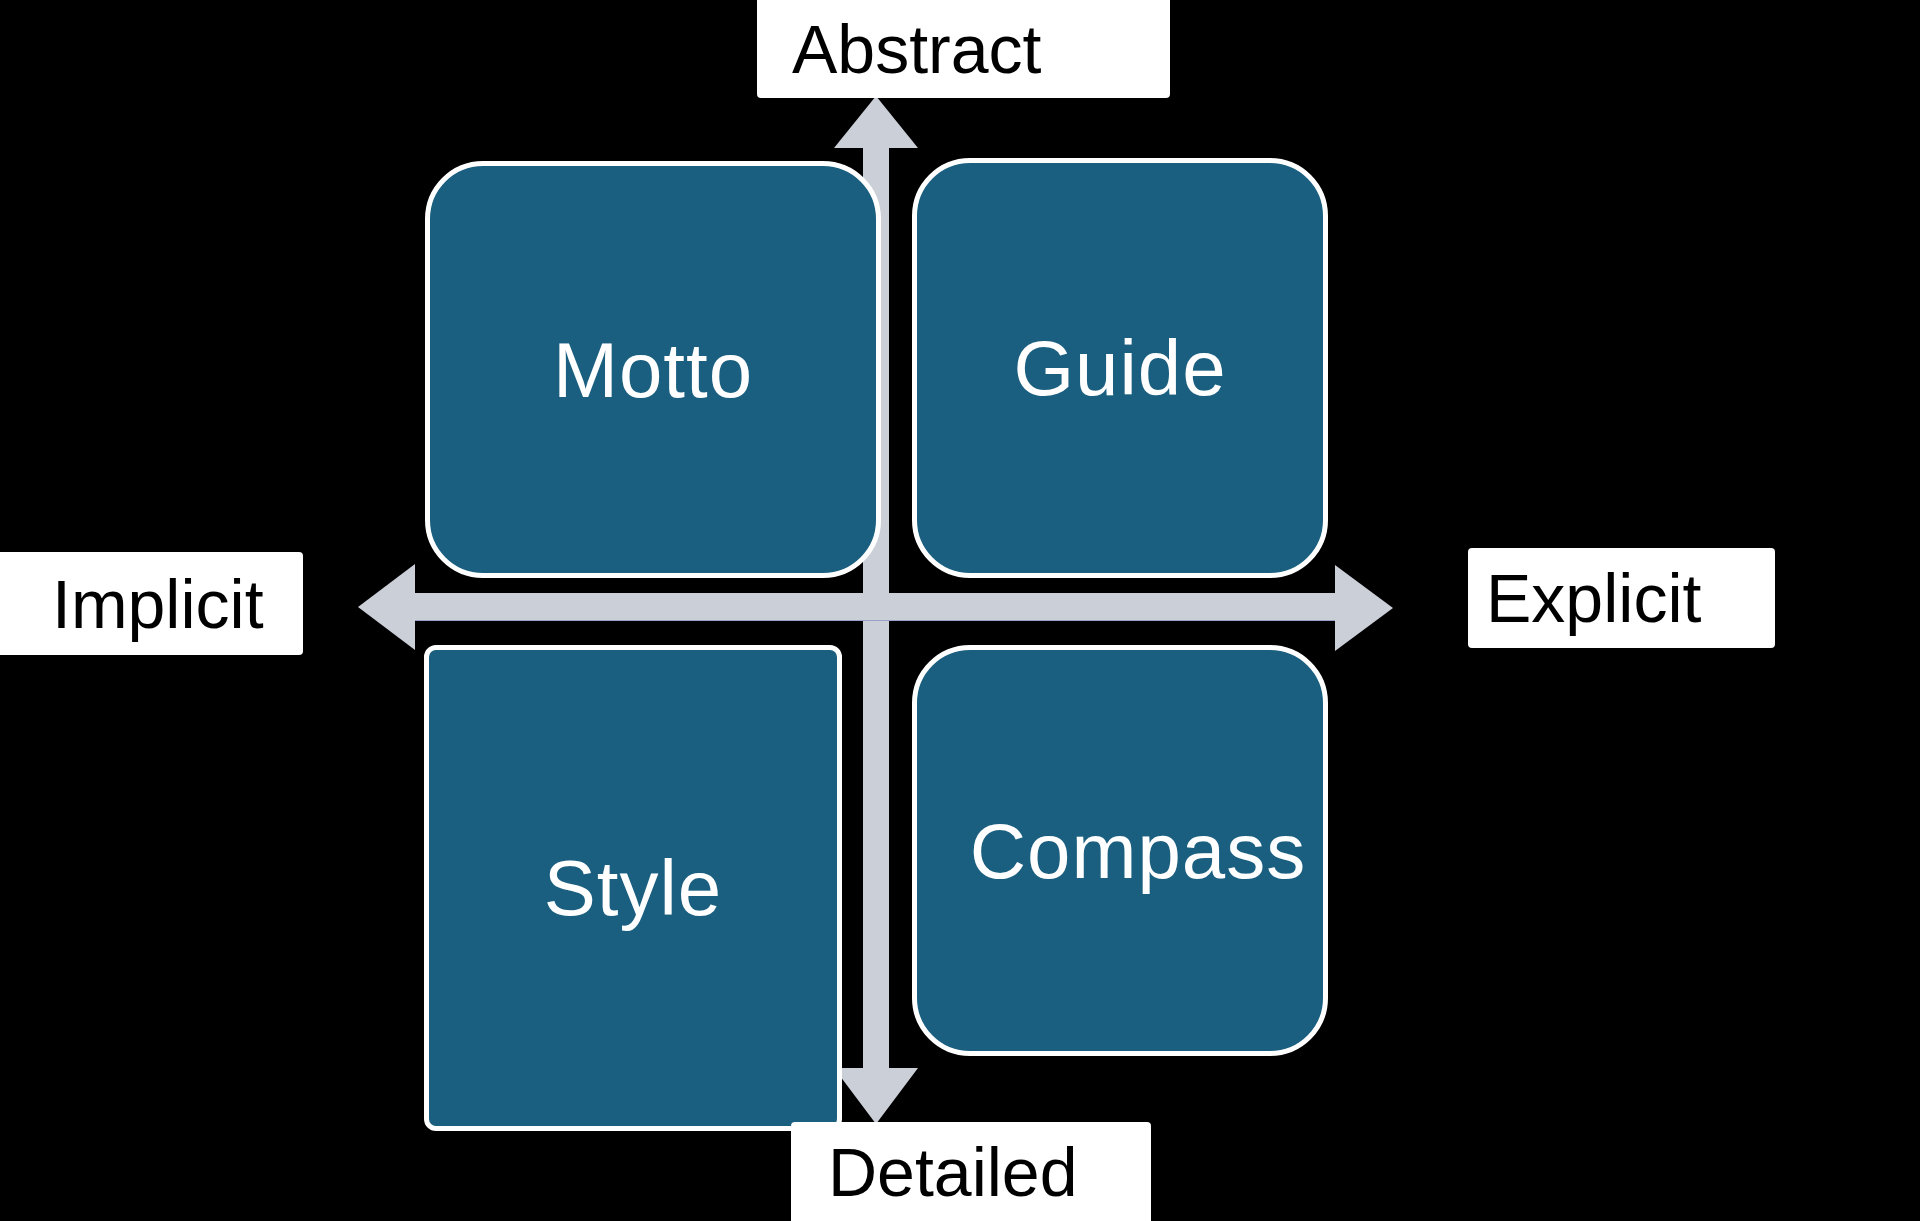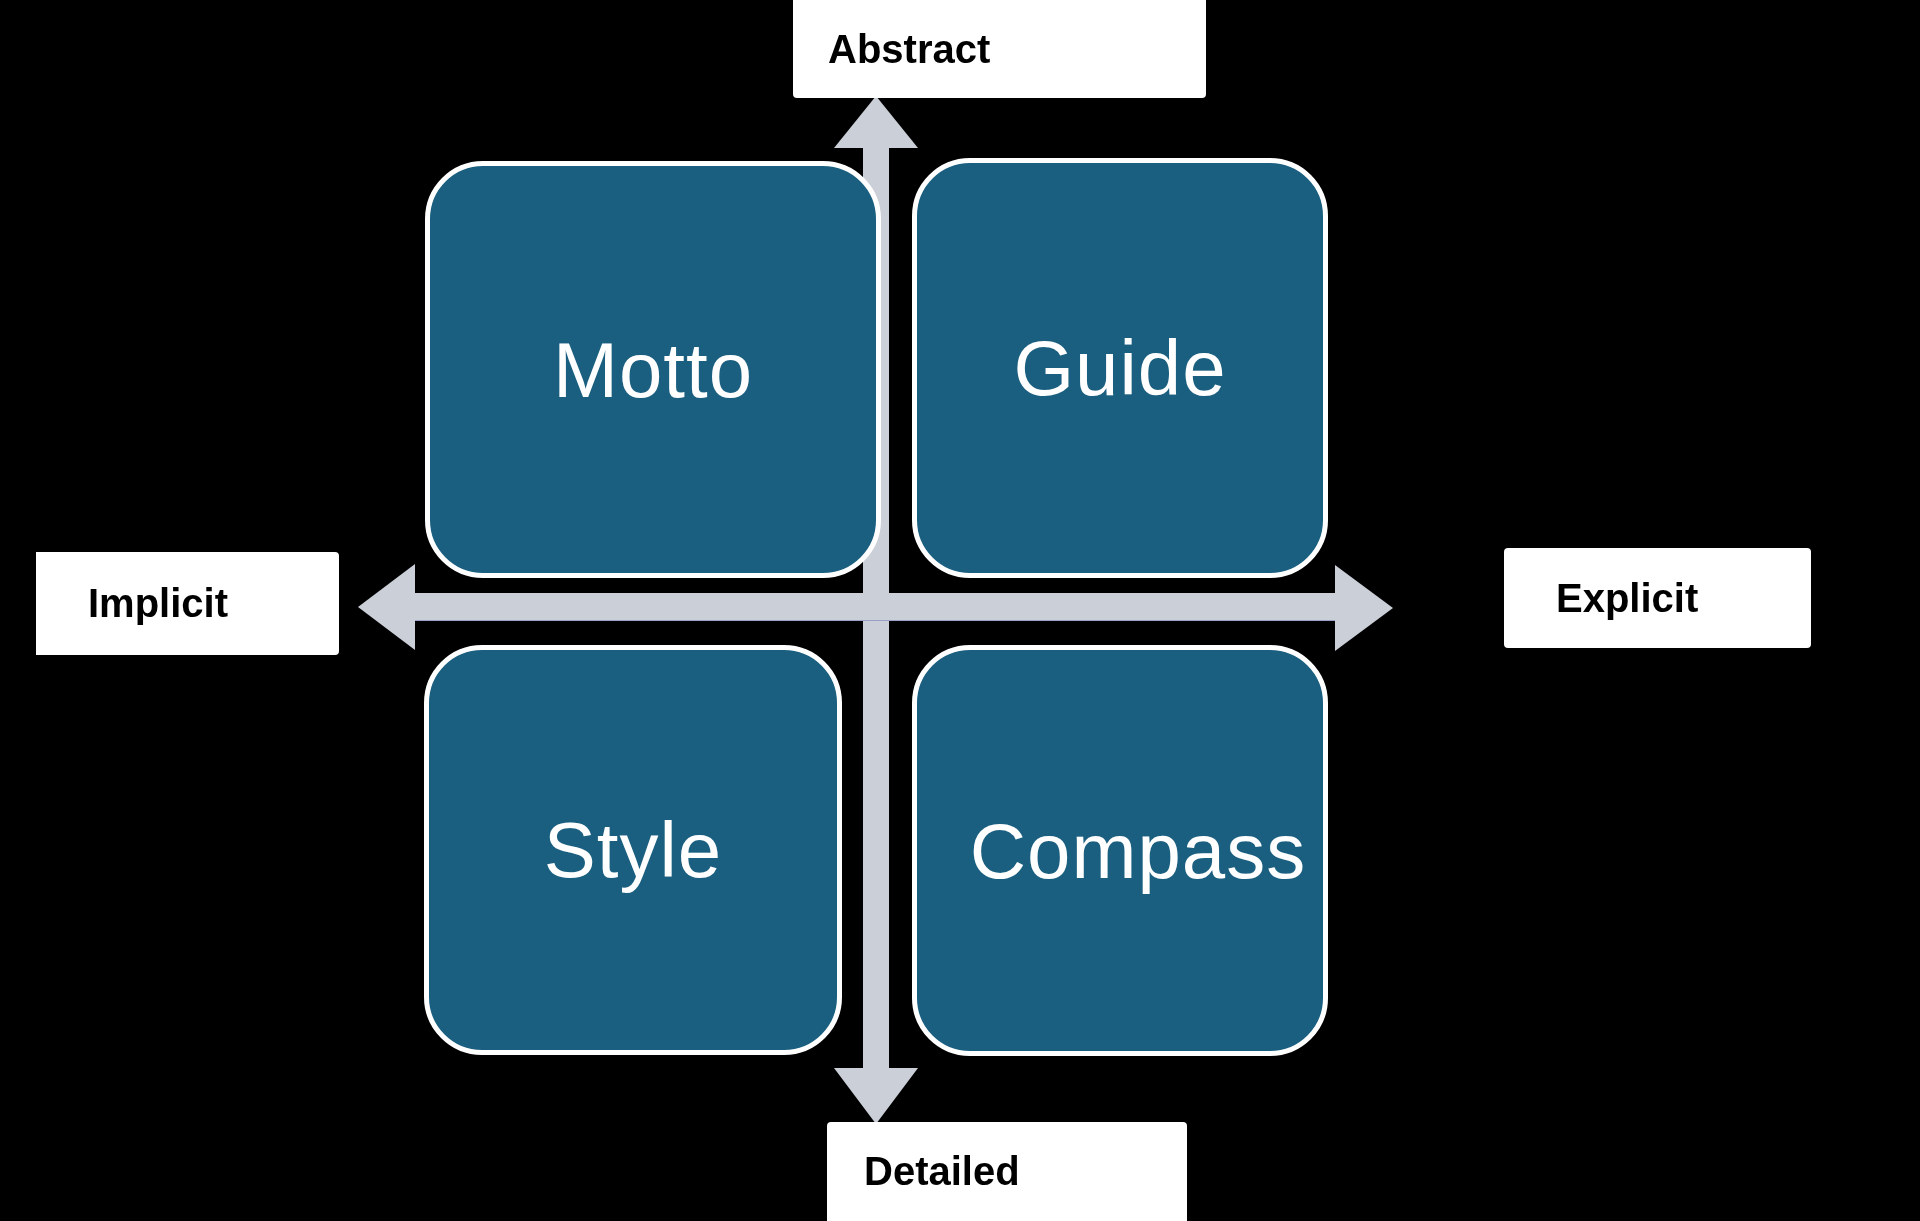--- a/index.html
+++ b/index.html
@@ -31,38 +31,37 @@
   }
   .quad-label{
     color:var(--quadrant_text);
     font-size:78px;
     font-weight:500;
     letter-spacing:1px;
     line-height:1;
   }
   .quad.motto  {left:425px;top:161px;width:456px;height:417px;}
   .quad.guide  {left:912px;top:158px;width:416px;height:420px;}
-  .quad.style  {left:424px;top:645px;width:418px;height:410px;}
+  .quad.style  {left:424px;top:645px;width:418px;height:486px;border-radius:12px;}
   .quad.compass{left:912px;top:645px;width:416px;height:411px;padding-left:36px;}
 
   
   .axis-label{
     position:absolute;
     background:var(--label_bg);
     color:var(--label_text);
     display:flex;align-items:center;
-    font-size:40px;
-    font-weight:700;
+    font-size:68px;
+    font-weight:400;
     border-radius:4px;
     box-sizing:border-box;
-    margin-left:36px;
   }
   .axis-label.top   {left:757px;top:0px;width:413px;height:98px;padding-left:35px;border-top-left-radius:0;border-top-right-radius:0;}
   .axis-label.left  {left:0px;top:552px;width:303px;height:103px;padding-left:52px;border-top-left-radius:0;border-bottom-left-radius:0;}
-  .axis-label.right {left:1468px;top:548px;width:307px;height:100px;padding-left:52px;}
+  .axis-label.right {left:1468px;top:548px;width:307px;height:100px;padding-left:18px;}
   .axis-label.bottom{left:791px;top:1122px;width:360px;height:99px;padding-left:37px;border-bottom-left-radius:0;border-bottom-right-radius:0;}
 
   
   .stem{position:absolute;background:var(--arrow);}
   .stem.vertical{left:863px;top:146px;width:26px;height:924px;}
   .stem.horizontal{left:405px;top:593px;width:935px;height:27px;border-bottom:1px solid #9aa0c8;}
 
   .head{position:absolute;width:0;height:0;}
   .head.up{
     left:834px;top:96px;

